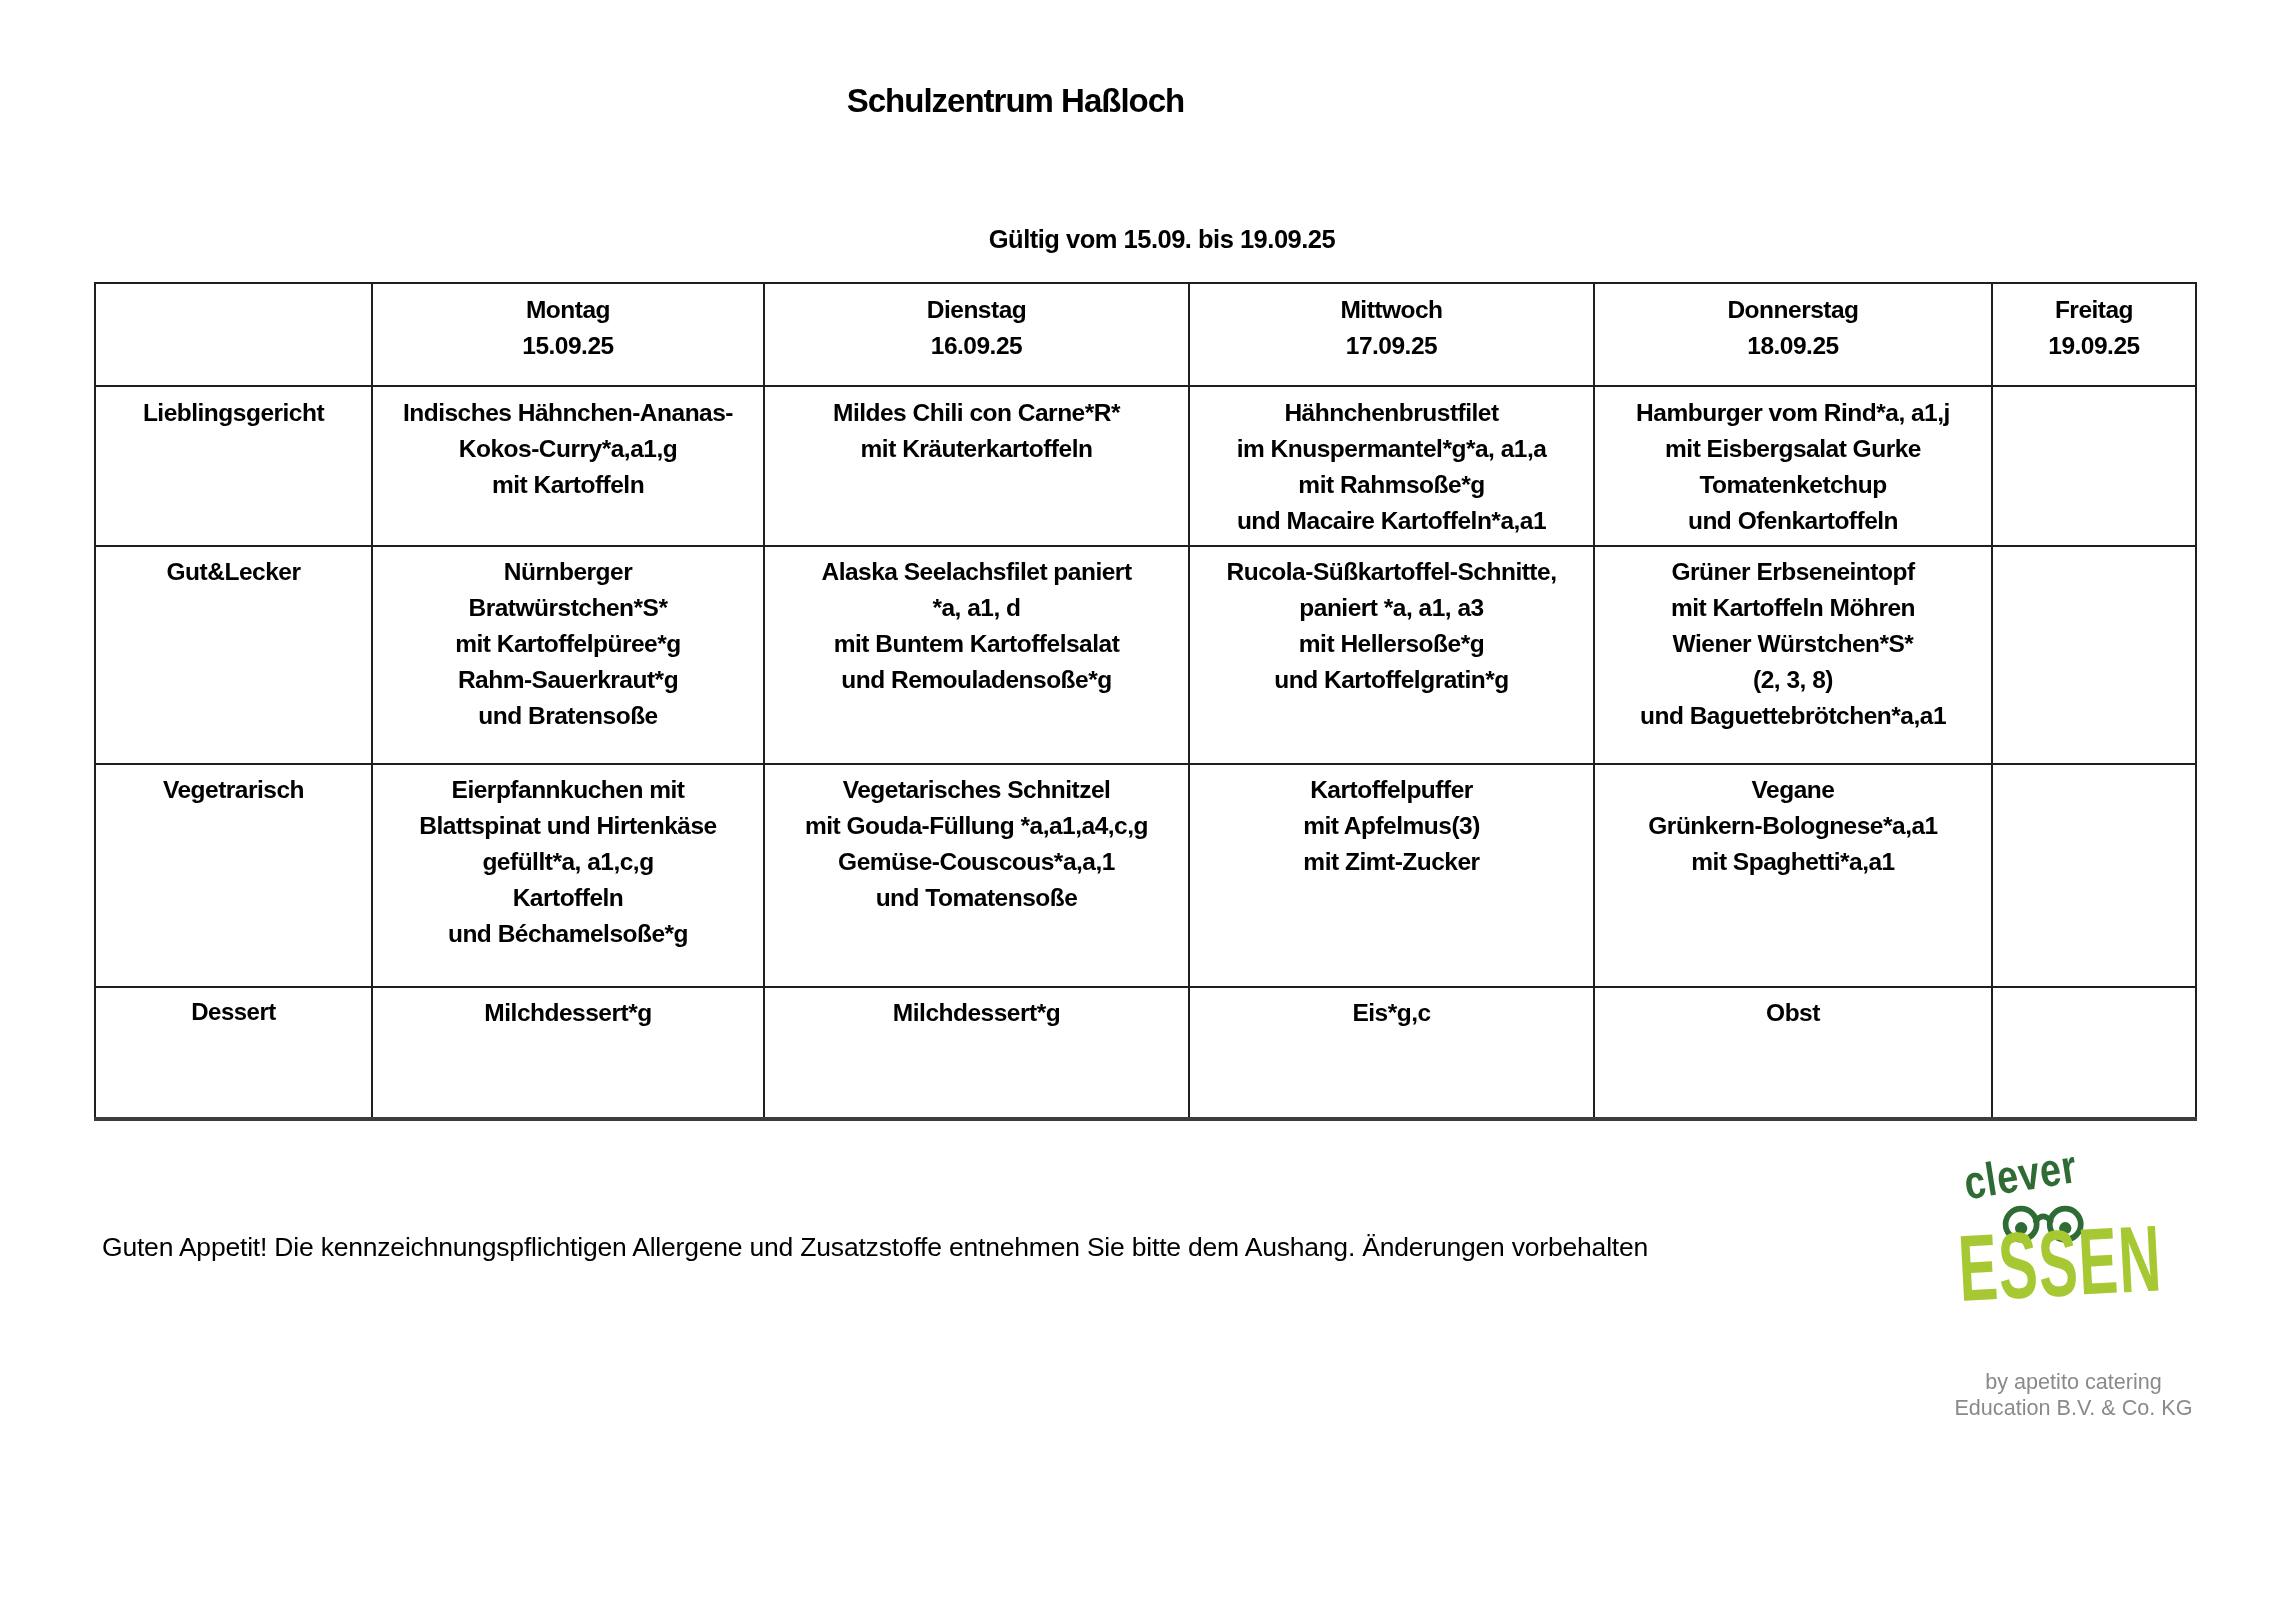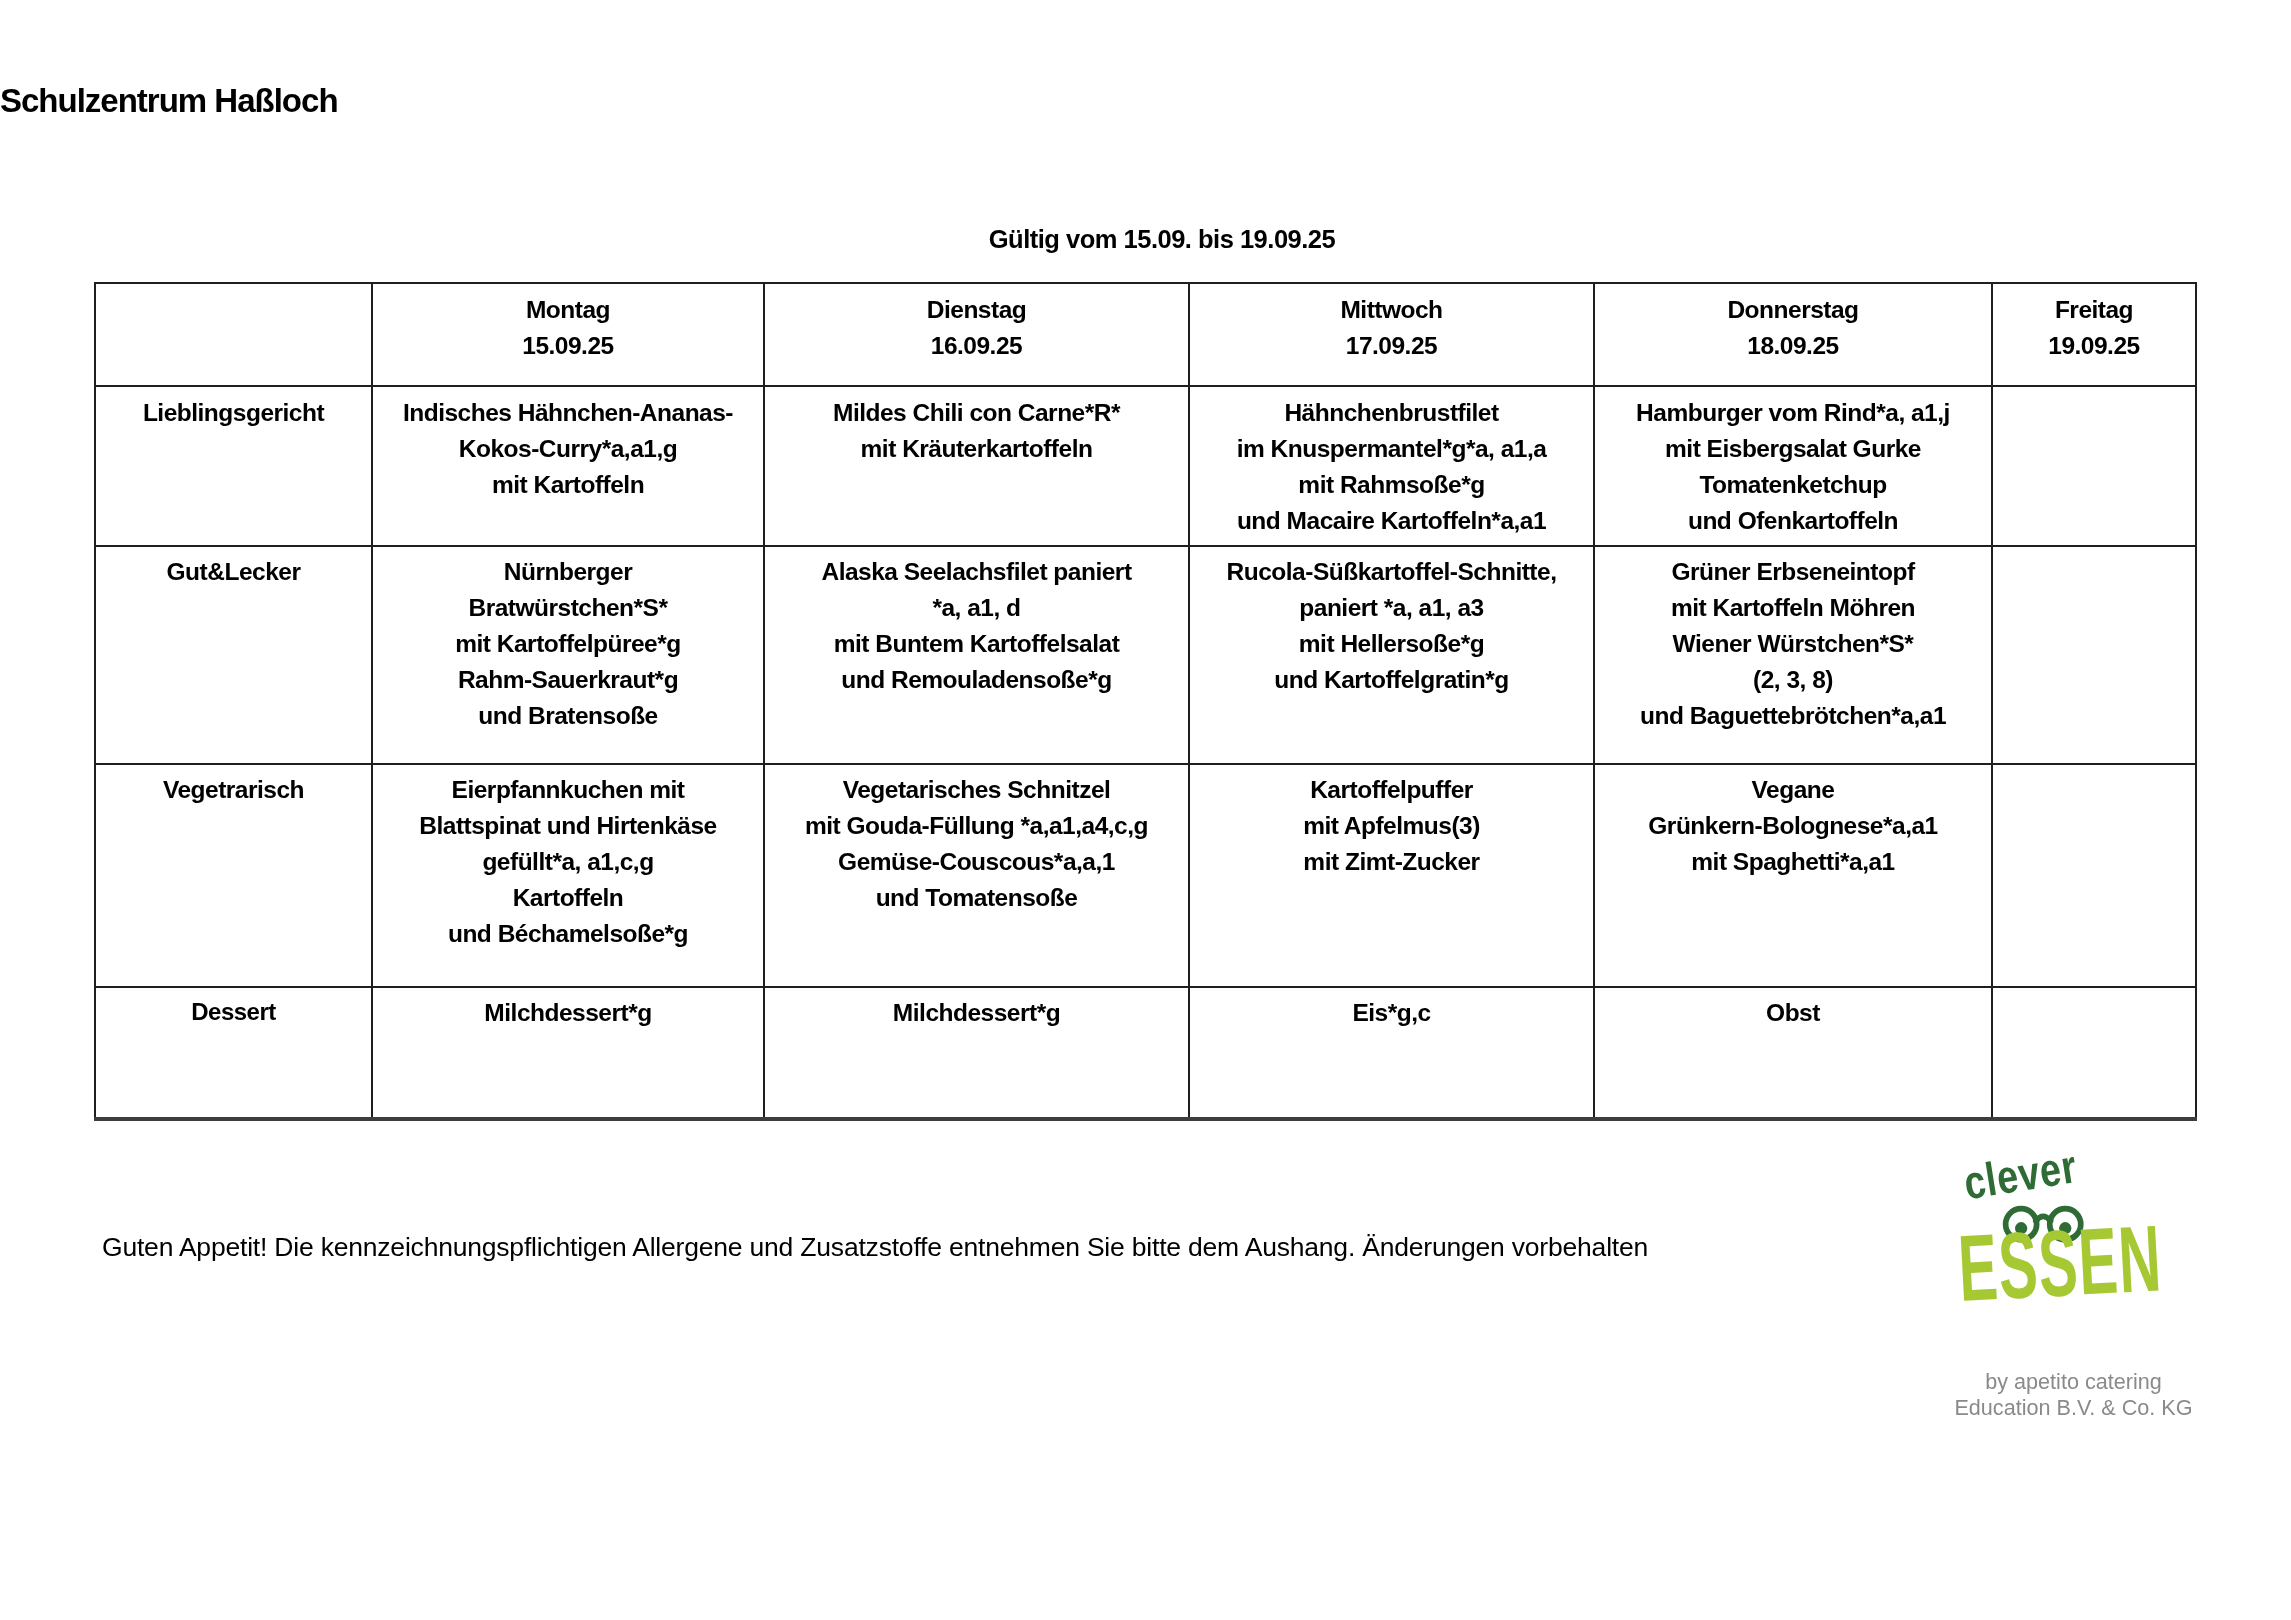--- a/index.html
+++ b/index.html
@@ -6,21 +6,21 @@
     margin: 0; padding: 0;
     width: 2292px; height: 1620px;
     background: #ffffff;
     font-family: "Liberation Sans", sans-serif;
     overflow: hidden;
   }
   .page { position: relative; width: 2292px; height: 1620px; background: #fff; }
 
   .page-title {
     position: absolute; top: 82px; left: 0; width: 2031px;
-    font-size: 33px; font-weight: bold;
+    text-align: center; font-size: 33px; font-weight: bold;
     letter-spacing: -1px; color: #000;
   }
   .validity {
     position: absolute; top: 225px; left: 16px; width: 2292px;
     text-align: center; font-size: 25.5px; font-weight: bold;
     letter-spacing: -0.5px; color: #000;
   }
 
   table.menu {
     position: absolute; left: 94px; top: 282px;

